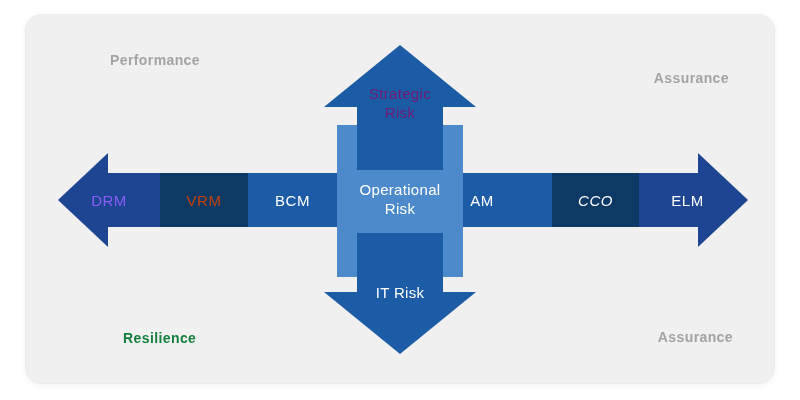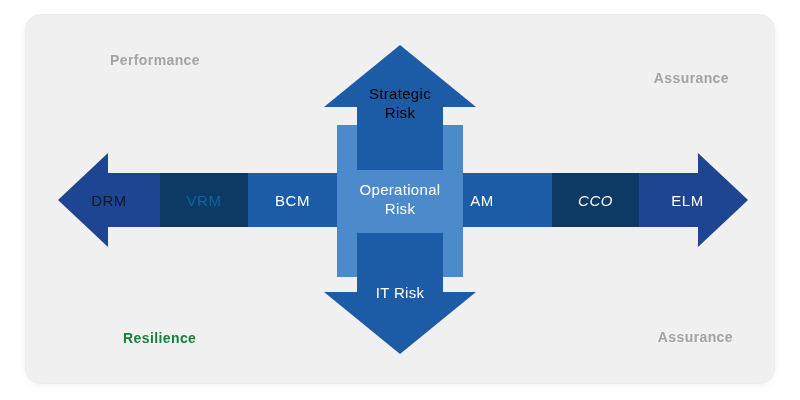--- a/index.html
+++ b/index.html
@@ -90,22 +90,22 @@
 <div class="abs head head-left" style="border-right-color: rgb(30, 69, 145);"></div>
 <div class="abs head head-right" style="border-left-color: rgb(30, 69, 145);"></div>
 
 <div class="abs seg seg-drm" style="background: rgb(30, 69, 145);"></div>
 <div class="abs seg seg-vrm" style="background: rgb(13, 58, 100);"></div>
 <div class="abs seg seg-bcm" style="background: rgb(28, 92, 166);"></div>
 <div class="abs seg seg-am" style="background: rgb(28, 92, 166);"></div>
 <div class="abs seg seg-cco" style="background: rgb(13, 58, 100);"></div>
 <div class="abs seg seg-elm" style="background: rgb(30, 69, 145);"></div>
 
-<div class="abs bar-label label-drm" style="color: #0f172a;">DRM</div>
-<div class="abs bar-label label-vrm" style="color: #0369a1;">VRM</div>
+<div class="abs bar-label label-drm" style="color: #8b5cf6;">DRM</div>
+<div class="abs bar-label label-vrm" style="color: #c2410c;">VRM</div>
 <div class="abs bar-label label-bcm" style="color: rgb(255, 255, 255);">BCM</div>
 <div class="abs bar-label label-am" style="color: rgb(255, 255, 255);">AM</div>
 <div class="abs bar-label label-cco" style="color: rgb(255, 255, 255); font-style: italic;">CCO</div>
 <div class="abs bar-label label-elm" style="color: rgb(255, 255, 255);">ELM</div>
 
-<div class="abs v-label label-strategic" style="color: #000000;">Strategic Risk</div>
+<div class="abs v-label label-strategic" style="color: #701a75;">Strategic Risk</div>
 <div class="abs v-label label-operational" style="color: rgb(255, 255, 255);">Operational Risk</div>
 <div class="abs v-label label-it" style="color: rgb(255, 255, 255);">IT Risk</div>
 
 </body></html>

